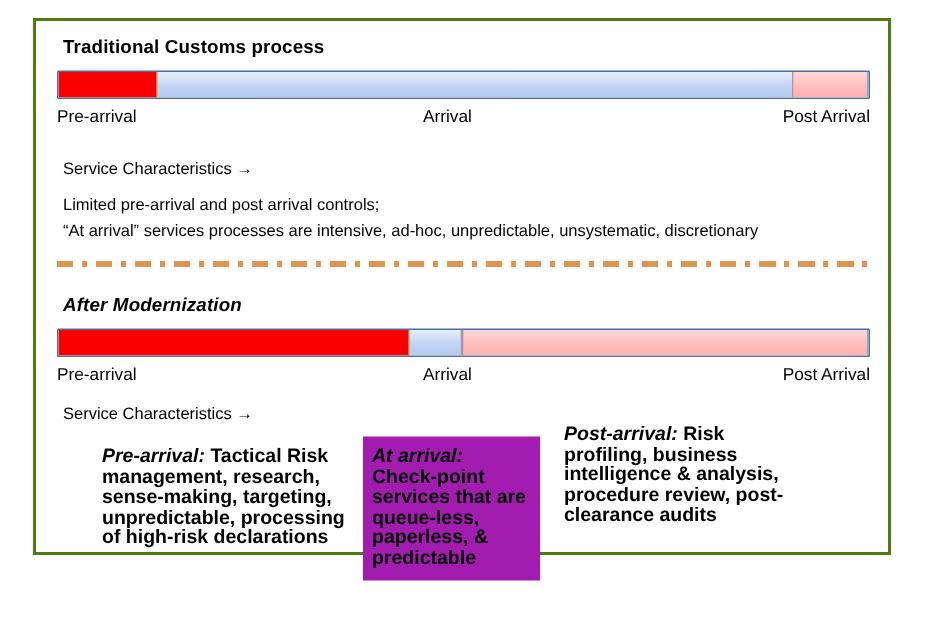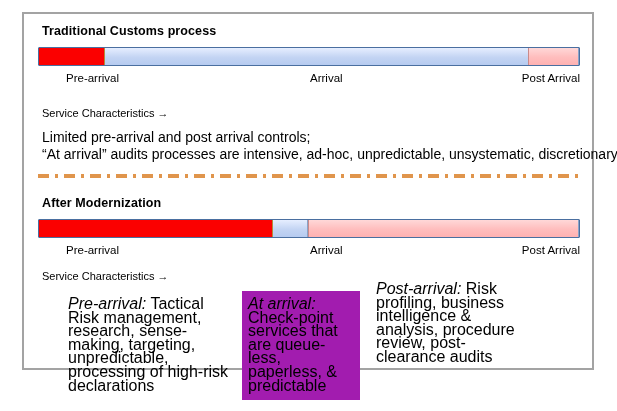--- a/index.html
+++ b/index.html
@@ -14,21 +14,21 @@
     font-family: "Liberation Sans", sans-serif;
     color: #000000;
   }
 
   #slide {
     position: absolute;
     left: 22px;
     top: 12px;
     width: 572px;
     height: 358px;
-    border: 2px solid #a3a3a3;
+    border: 2px solid #4d7c0f;
     background: #ffffff;
     box-sizing: border-box;
   }
 
   
   .section-title {
     position: absolute;
     font-size: 12.5px;
     font-weight: bold;
     letter-spacing: 0.1px;
@@ -67,33 +67,32 @@
 
   .axis-labels {
     position: absolute;
     font-size: 11.5px;
     color: #000000;
     height: 16px;
   }
   .axis-labels span {
     position: absolute;
     white-space: nowrap;
-    margin-left: 28px;
   }
 
   
   .sc-heading {
     position: absolute;
     font-size: 11px;
     color: #000000;
     white-space: nowrap;
   }
   .body-line {
     position: absolute;
-    font-size: 14px;
+    font-size: 11px;
     line-height: 15px;
     color: #000000;
     white-space: nowrap;
   }
 
   
   #divider {
     position: absolute;
     left: 14px;
     top: 160px;
@@ -103,23 +102,24 @@
       repeating-linear-gradient(to right,
         #e0954c 0px, #e0954c 11px,
         rgba(0,0,0,0) 11px, rgba(0,0,0,0) 17px,
         #e0954c 17px, #e0954c 20px,
         rgba(0,0,0,0) 20px, rgba(0,0,0,0) 26px);
   }
 
   
   .col {
     position: absolute;
-    font-size: 16px;
+    font-size: 13px;
     line-height: 13.6px;
     color: #000000;
+    font-weight: bold;
   }
   .col .ital { font-style: italic; }
   .col p { margin: 0; }
 
   #col-pre  { left: 44px;  top: 283px; width: 168px; }
   #col-at   { left: 218px; top: 277px; width: 106px;
               background: #a21caf; padding: 6px 6px 8px 6px; }
   #col-post { left: 352px; top: 268px; width: 150px; }
 </style>
 </head>
@@ -139,28 +139,28 @@
 
     <div class="axis-labels" style="left:14px; top:58px; width:542px;">
       <span style="left:0px;">Pre-arrival</span>
       <span style="left:244px;">Arrival</span>
       <span style="right:0px;">Post Arrival</span>
     </div>
 
     <div class="sc-heading" style="left:18px; top:93px;">Service Characteristics →</div>
 
     <div class="body-line" style="left:18px; top:116px;">Limited pre-arrival and post arrival controls;</div>
-    <div class="body-line" style="left:18px; top:133px;">“At arrival” audits processes are intensive, ad-hoc, unpredictable, unsystematic, discretionary</div>
+    <div class="body-line" style="left:18px; top:133px;">“At arrival” services processes are intensive, ad-hoc, unpredictable, unsystematic, discretionary</div>
   </div>
 
   <div id="divider"></div>
 
   <div>
 
-    <div class="section-title" style="left:18px; top:182px;">After Modernization</div>
+    <div class="section-title" style="left:18px; top:182px;font-style:italic;">After Modernization</div>
 
     <div class="bar" style="left:14px; top:205px; width:542px;">
       <div class="seg red" style="width:43.3%"></div>
       <div class="seg blue mid" style="width:6.5%"></div>
       <div class="seg pink" style="width:50.2%"></div>
     </div>
 
     <div class="axis-labels" style="left:14px; top:230px; width:542px;">
       <span style="left:0px;">Pre-arrival</span>
       <span style="left:244px;">Arrival</span>

